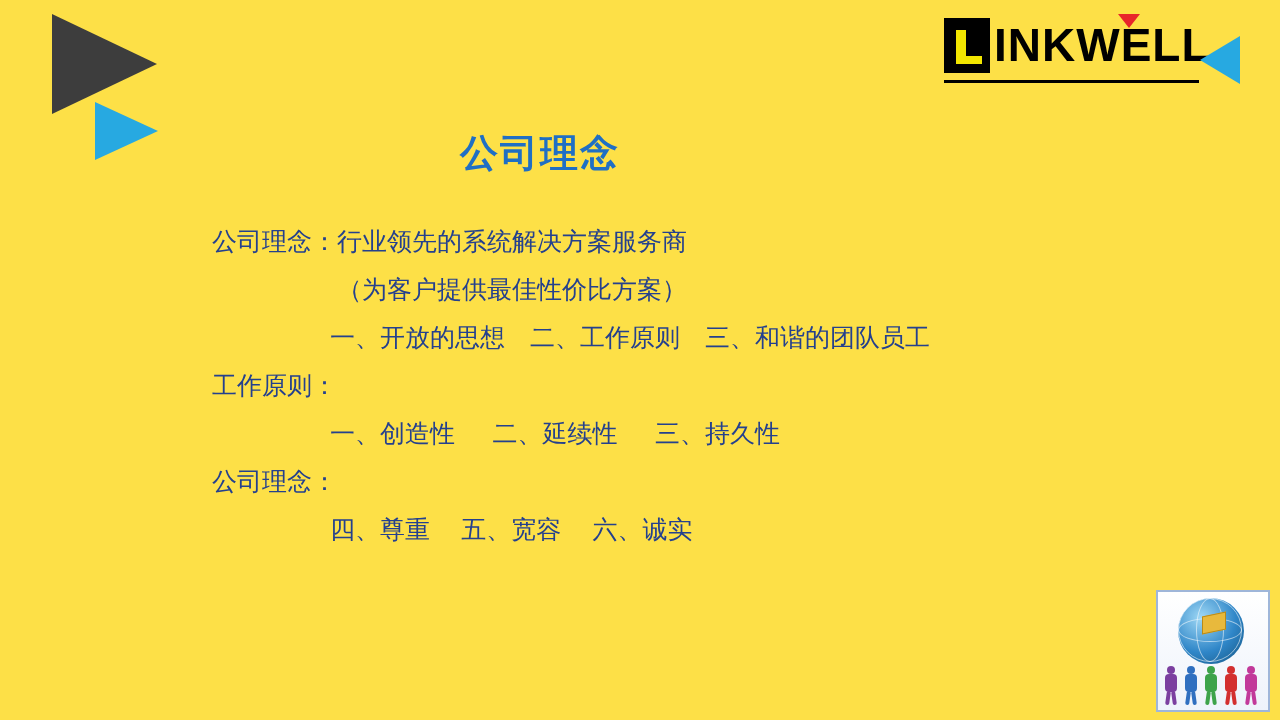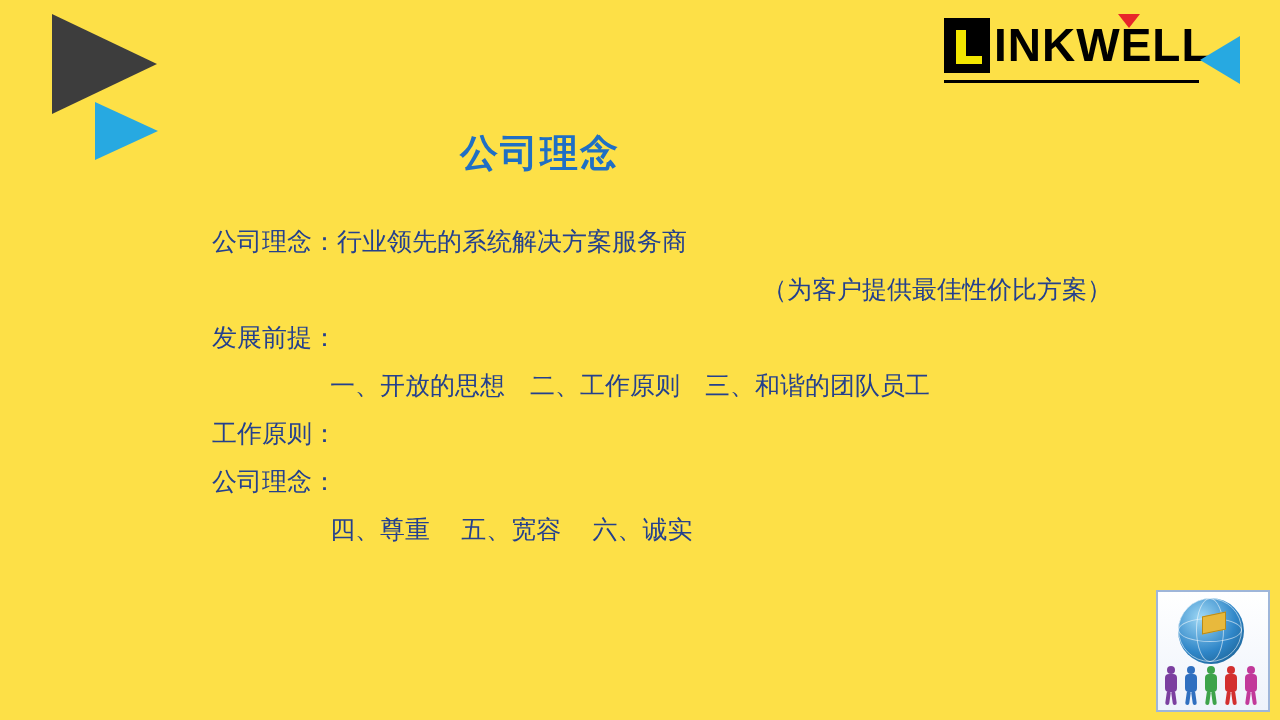--- a/index.html
+++ b/index.html
@@ -140,21 +140,21 @@
     left: 212px;
     top: 218px;
     width: 900px;
     color: #24408e;
     font-size: 25px;
     line-height: 48px;
   }
   .line {
     white-space: pre;
   }
-  .indent-1 { padding-left: 125px; text-align: right; }
+  .indent-1 { padding-left: 125px; }
   .indent-2 { padding-left: 118px; }
 
   
   .globe-pic {
     position: absolute;
     right: 10px;
     bottom: 8px;
     width: 110px;
     height: 118px;
     border: 2px solid #9fb6d9;
@@ -249,23 +249,23 @@
     <div class="logo-tri-red"></div>
     <div class="logo-tri-blue"></div>
     <div class="logo-underline"></div>
   </div>
 
   <div class="title">公司理念</div>
 
   <div class="body-block">
     <div class="line">公司理念：行业领先的系统解决方案服务商</div>
     <div class="line indent-1">（为客户提供最佳性价比方案）</div>
-    <div class="line">发展前提：</div>
     <div class="line indent-2">一、开放的思想    二、工作原则    三、和谐的团队员工</div>
     <div class="line">工作原则：</div>
+    <div class="line indent-2">一、创造性      二、延续性      三、持久性</div>
     <div class="line">公司理念：</div>
     <div class="line indent-2">四、尊重     五、宽容     六、诚实</div>
   </div>
 
   <div class="globe-pic">
     <div class="globe"></div>
     <div class="globe-line globe-l1"></div>
     <div class="globe-line globe-l2"></div>
     <div class="globe-line globe-l3"></div>
     <div class="globe-box"></div>

